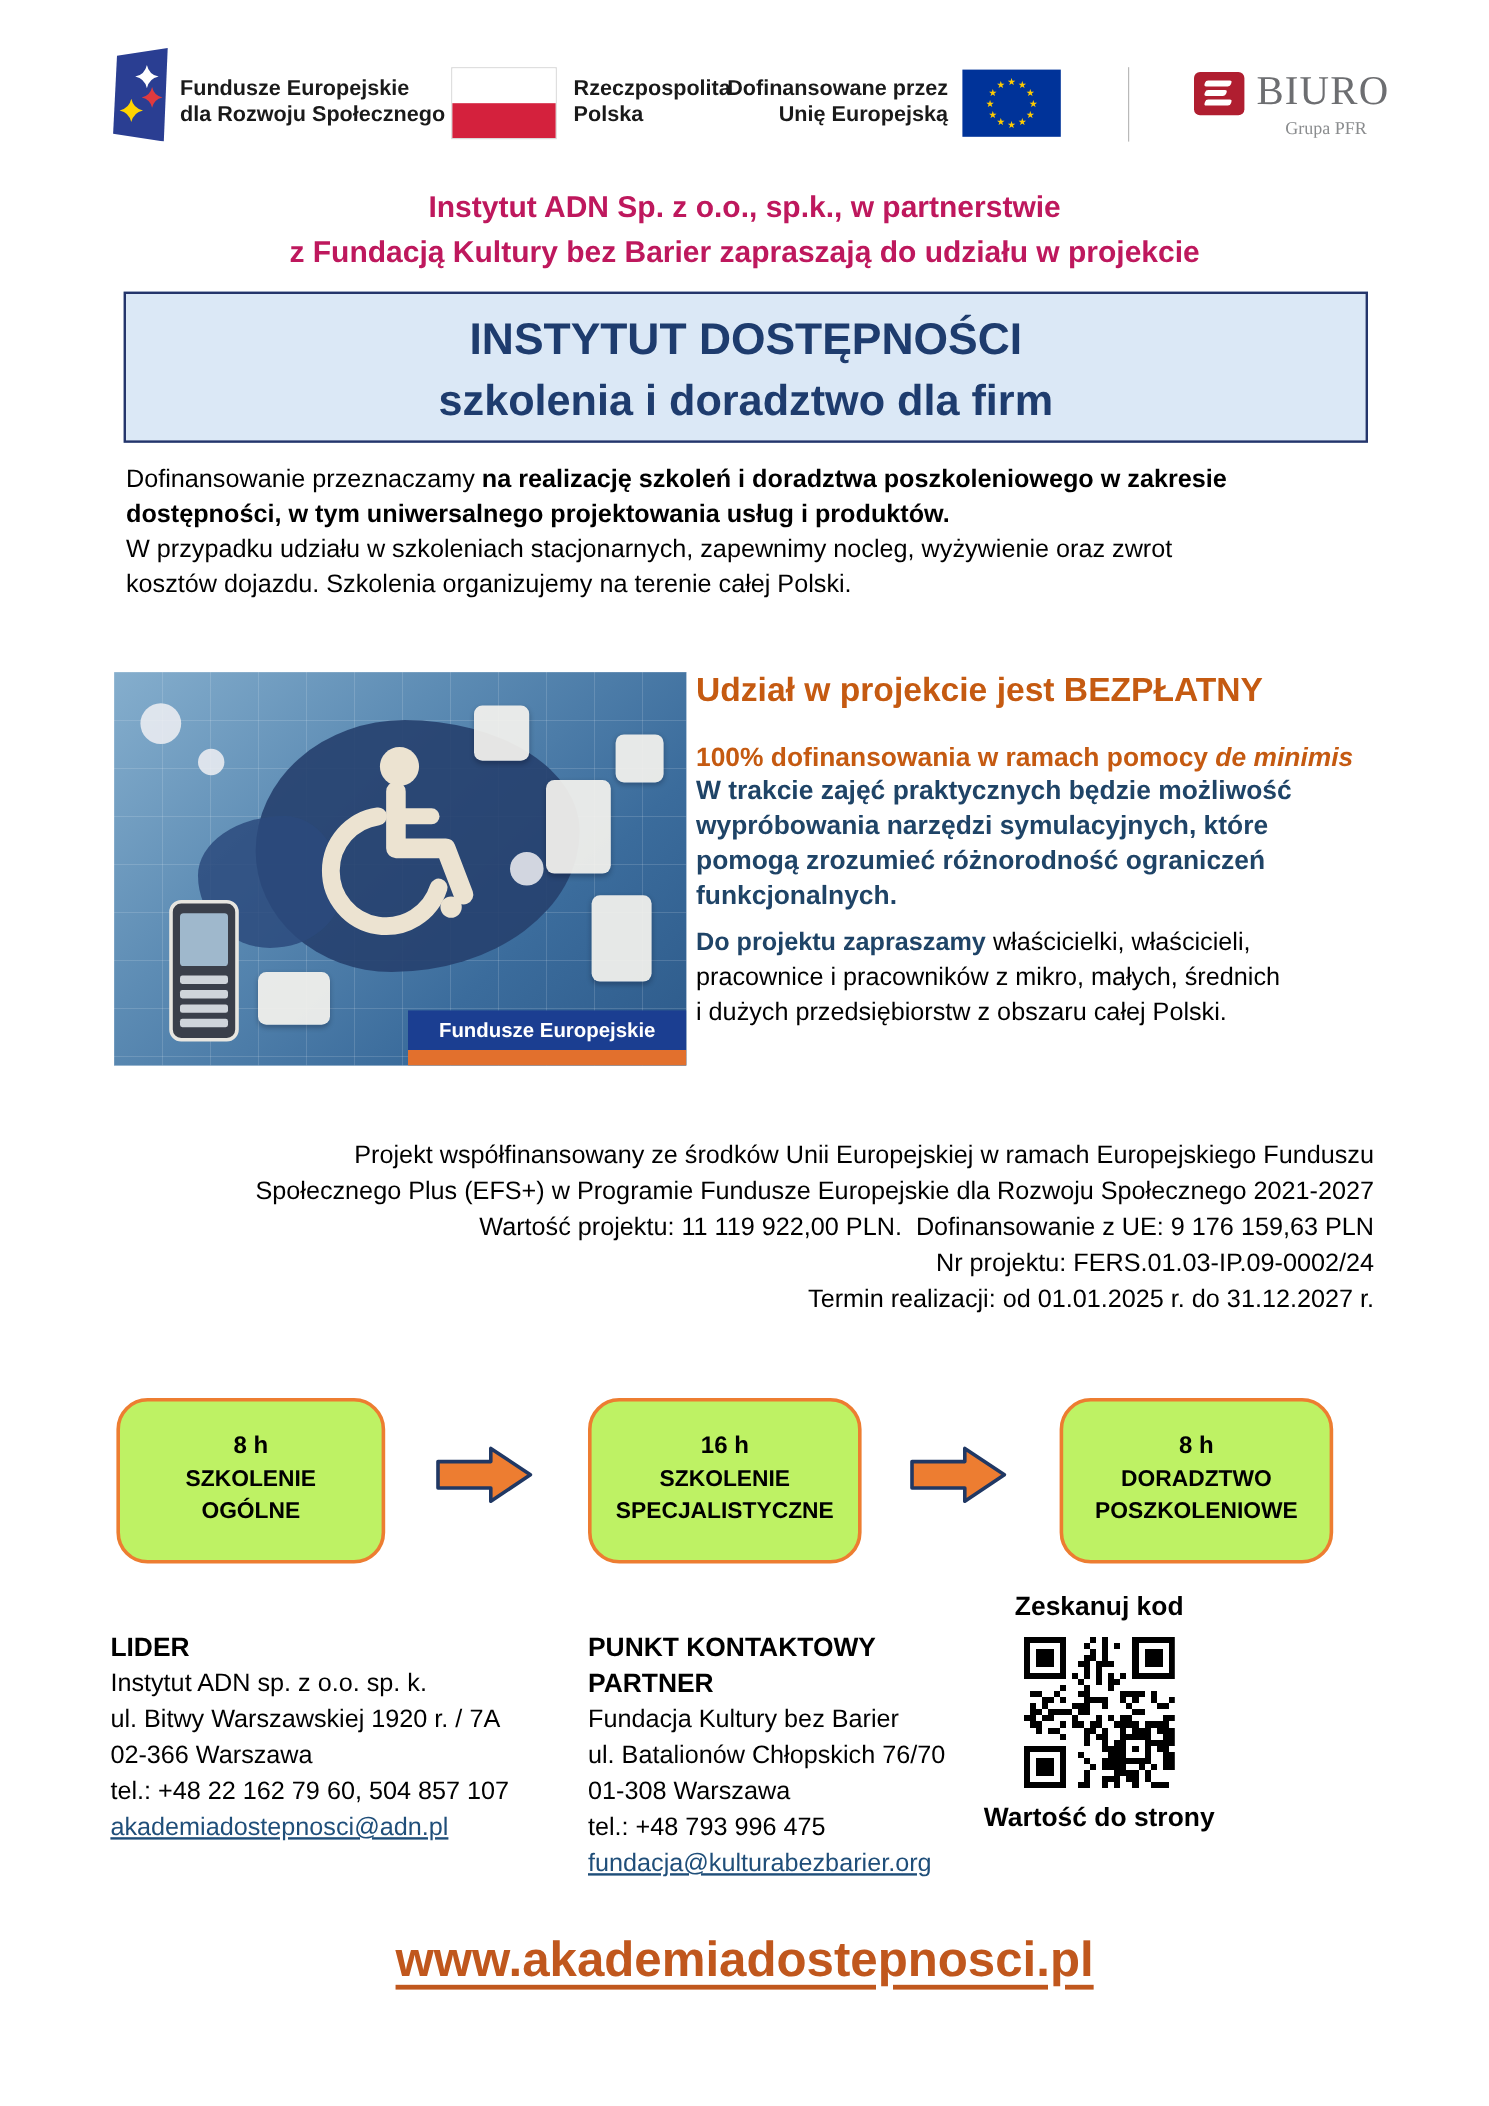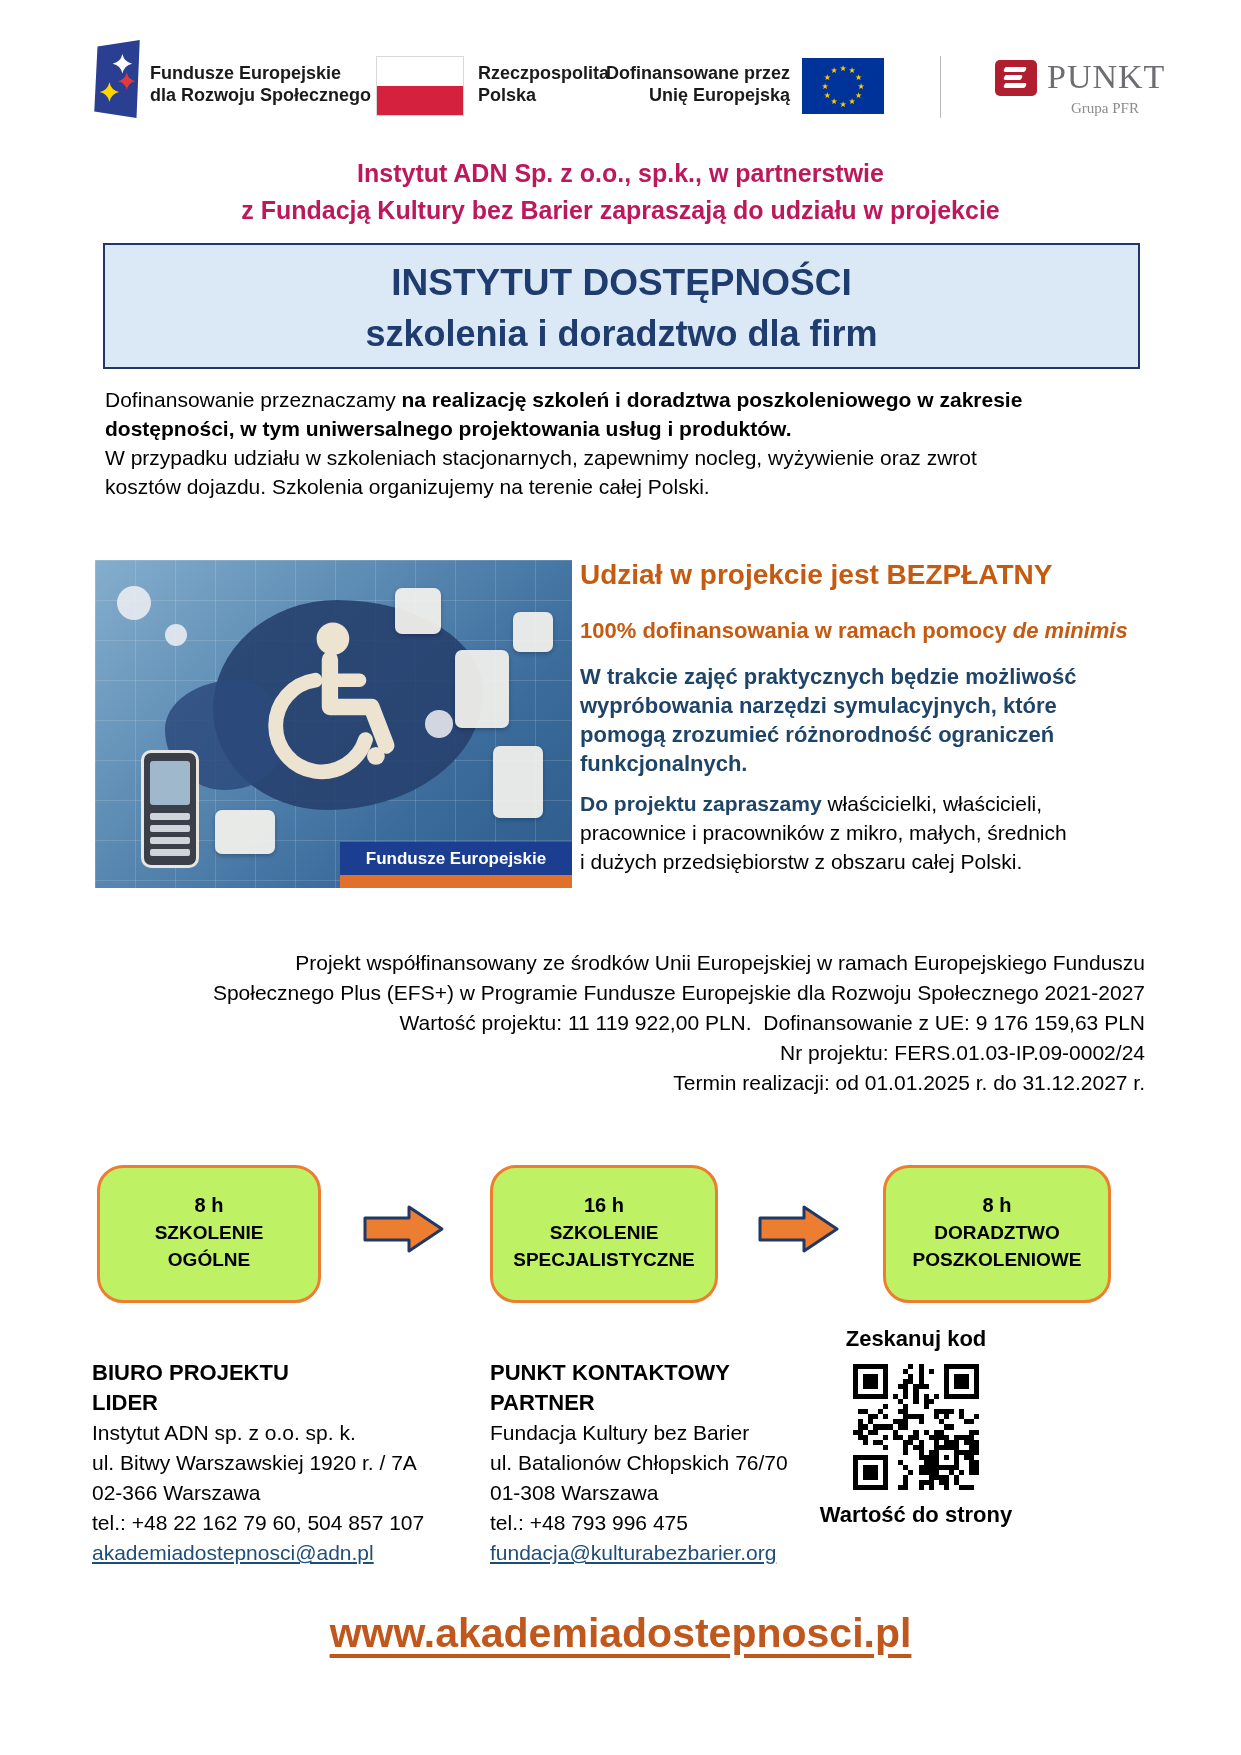--- a/index.html
+++ b/index.html
@@ -60,21 +60,21 @@
   .phone .scr { position:absolute; left:6px; top:8px; right:6px; height:44px; background:#9fb8cc; border-radius:3px; }
   .phone .k { position:absolute; left:6px; right:6px; height:7px; background:#cfd4da; border-radius:2px; }
   .fe-banner { position:absolute; right:0; bottom:13px; width:232px; height:33px; background:#1b3e91;
     color:#ffffff; font-size:17px; font-weight:700; text-align:center; line-height:33px; }
   .fe-banner-strip { position:absolute; right:0; bottom:0; width:232px; height:13px; background:#e2702d; }
 
   
   .offer { position:absolute; left:580px; top:558px; width:570px; }
   .offer-headline { color:#c55a11; font-size:28px; font-weight:700; line-height:34px; }
   .offer-sub { margin-top:26px; font-size:22px; line-height:26px; color:#c55a11; }
-  .offer-body1 { margin-top:18px; font-size:22px; line-height:29px; font-weight:700; color:#1f4467; }
+  .offer-body1 { font-size:22px; line-height:29px; font-weight:700; color:#1f4467; }
   .offer-body2 { margin-top:11px; font-size:21px; line-height:29px; color:#000; }
 
   
   .funding { position:absolute; left:105px; top:948px; width:1040px; font-size:21px; line-height:30px; color:#000;text-align:right; }
 
   
   .step-box { position:absolute; top:1165px; height:138px; background:#bef264;
     border:3px solid #ED7D31; border-radius:26px; text-align:center; color:#000; padding-top:24px; }
   .step-box .h { font-size:20px; font-weight:700; line-height:27px; }
   .step-box .t { font-size:19px; font-weight:700; line-height:27px; }
@@ -154,21 +154,21 @@
     </div>
 
   <div class="logo-divider"></div>
 
   <div class="parp">
     <div class="parp-icon">
         <i></i>
         <i></i>
         <i></i>
       </div>
-    <div class="parp-word">PUNKT</div>
+    <div class="parp-word">BIURO</div>
     <div class="parp-sub">Grupa PFR</div>
   </div>
 </div>
 
 <div class="header-title">
   <div>Instytut ADN Sp. z o.o., sp.k., w partnerstwie</div>
   <div>z Fundacją Kultury bez Barier zapraszają do udziału w projekcie</div>
 </div>
 
 <div class="title-box">
@@ -255,21 +255,20 @@
     <path d="M2 14 H46 V3 L79 25 L46 47 V36 H2 Z" fill="#ED7D31" stroke="#203864" stroke-width="3" stroke-linejoin="round"></path>
   </svg>
 </div>
 <div class="step-box box-3">
   <div class="h">8 h</div>
   <div class="t">DORADZTWO</div>
   <div class="t">POSZKOLENIOWE</div>
 </div>
 
 <div class="contact-col col-office">
-  <div class="hd">BIURO PROJEKTU</div>
   <div class="hd">LIDER</div>
   <div class="ml">Instytut ADN sp. z o.o. sp. k.
 ul. Bitwy Warszawskiej 1920 r. / 7A
 02-366 Warszawa
 tel.: +48 22 162 79 60, 504 857 107</div>
   <a class="email-link">akademiadostepnosci@adn.pl</a>
 </div>
 
 <div class="contact-col col-partner">
   <div class="hd">PUNKT KONTAKTOWY</div>

